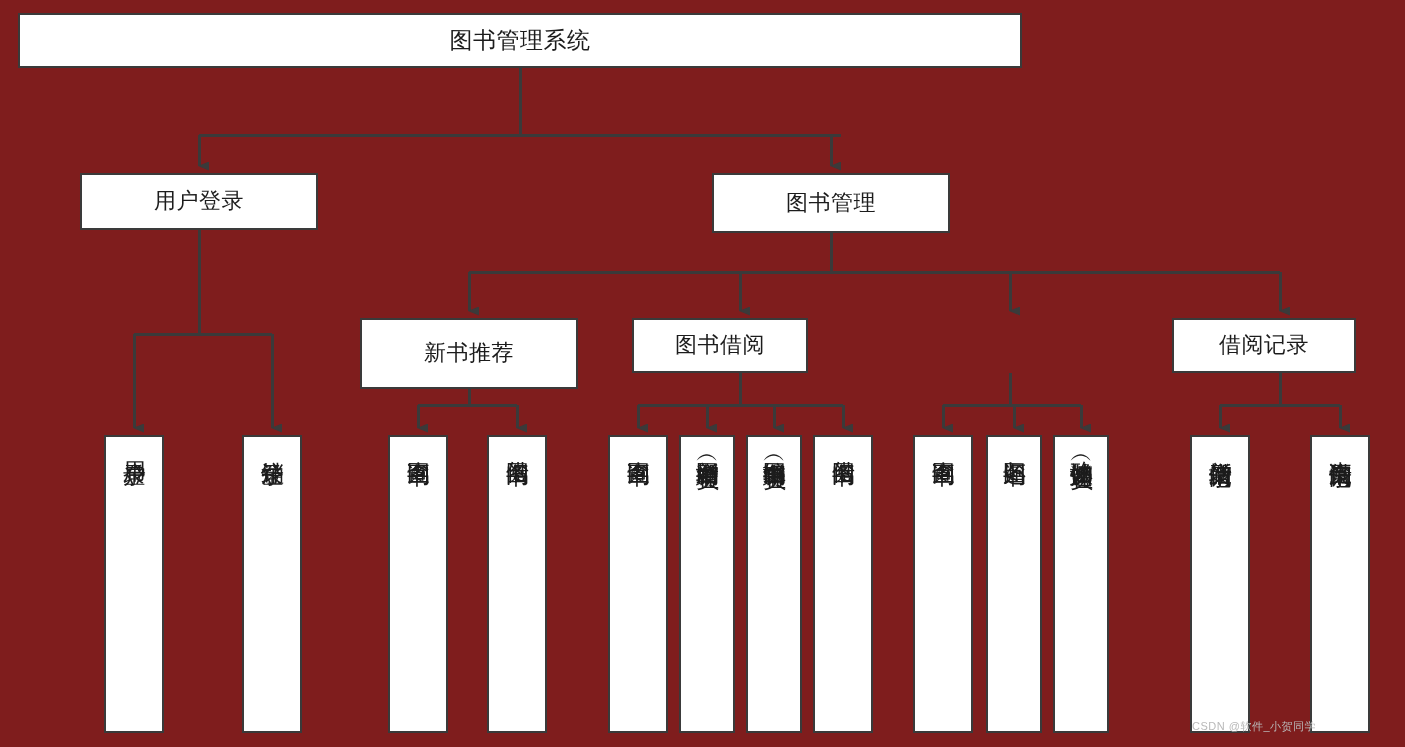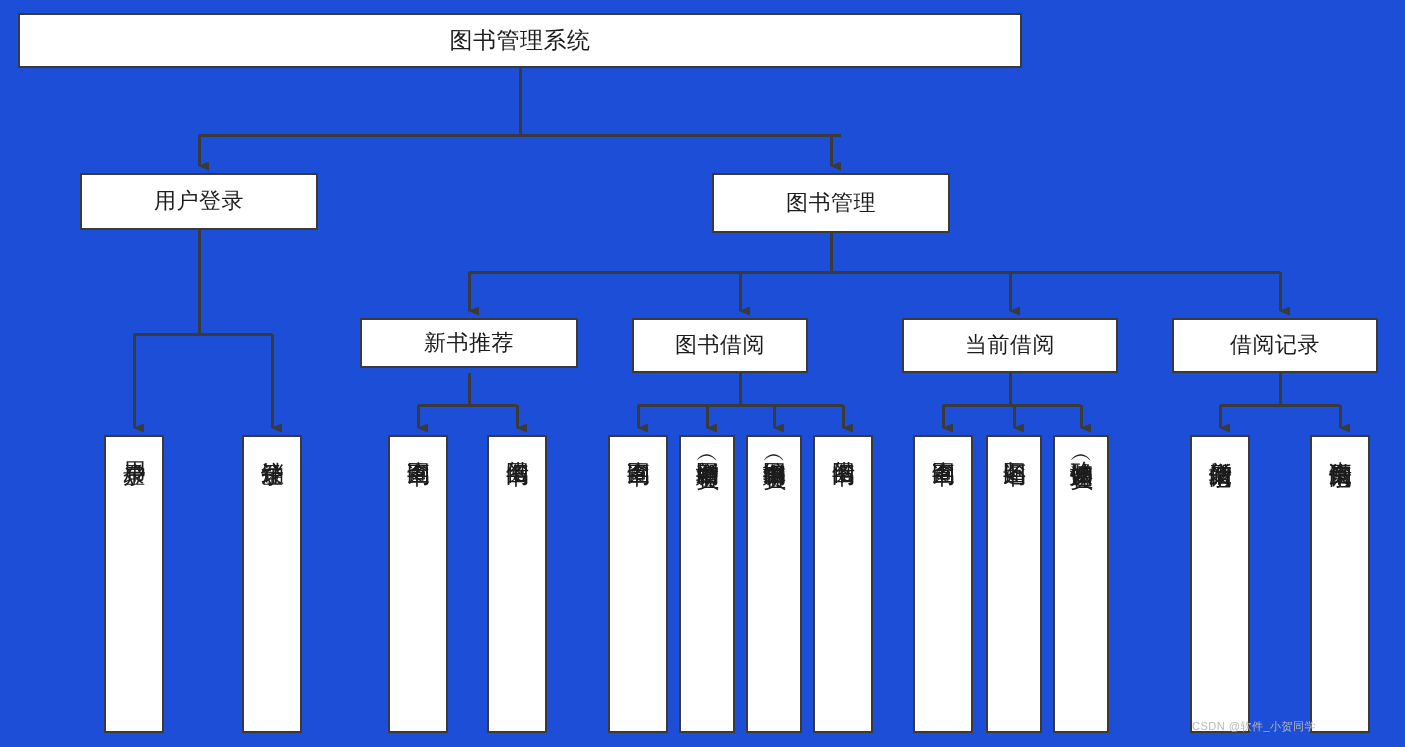--- a/index.html
+++ b/index.html
@@ -64,21 +64,21 @@
     font-size: 11px;
     color: #b9b9b9;
     letter-spacing: 0.5px;
     white-space: nowrap;
     user-select: none;
   }
 </style>
 </head>
 <body style="background: rgb(255, 255, 255);">
 
-<div id="diagram-root" style="background: #1d4ed8;">
+<div id="diagram-root" style="background: #7f1d1d;">
 
   <svg id="edge-layer" viewBox="0 0 1405 747" width="1405" height="747" xmlns="http://www.w3.org/2000/svg">
     <defs>
       <marker id="arrowhead" markerWidth="9" markerHeight="11" refX="4.5" refY="10" orient="auto" markerUnits="userSpaceOnUse">
         <path d="M0,0 L9,0 L4.5,11 Z" fill="#3a3a3a"></path>
       </marker>
     </defs>
     <g stroke="#3a3a3a" stroke-width="3" fill="none" shape-rendering="crispEdges">
 
       <path d="M520,68 L520,135"></path>
@@ -127,30 +127,27 @@
     <span>图书管理系统</span>
   </div>
 
   <div class="node horizontal" style="left: 80px; top: 173px; width: 238px; height: 57px; border-color: rgb(58, 58, 58); background: rgb(255, 255, 255); color: rgb(28, 28, 28);">
     <span>用户登录</span>
   </div>
   <div class="node horizontal" style="left: 712px; top: 173px; width: 238px; height: 60px; border-color: rgb(58, 58, 58); background: rgb(255, 255, 255); color: rgb(28, 28, 28);">
     <span>图书管理</span>
   </div>
 
-  <div class="node horizontal" style="left: 360px; top: 318px; width: 218px; height: 50px; border-color: rgb(58, 58, 58); background: rgb(255, 255, 255); color: rgb(28, 28, 28);">
+  <div class="node horizontal" style="left: 360px; top: 318px; width: 218px; height: 71px; border-color: rgb(58, 58, 58); background: rgb(255, 255, 255); color: rgb(28, 28, 28);">
     <span>新书推荐</span>
   </div>
   <div class="node horizontal" style="left: 632px; top: 318px; width: 176px; height: 55px; border-color: rgb(58, 58, 58); background: rgb(255, 255, 255); color: rgb(28, 28, 28);">
     <span>图书借阅</span>
   </div>
-  <div class="node horizontal" style="left: 902px; top: 318px; width: 216px; height: 55px; border-color: rgb(58, 58, 58); background: rgb(255, 255, 255); color: rgb(28, 28, 28);">
-    <span>当前借阅</span>
-  </div>
-  <div class="node horizontal" style="left: 1172px; top: 318px; width: 206px; height: 55px; border-color: rgb(58, 58, 58); background: rgb(255, 255, 255); color: rgb(28, 28, 28);">
+  <div class="node horizontal" style="left: 1172px; top: 318px; width: 184px; height: 55px; border-color: rgb(58, 58, 58); background: rgb(255, 255, 255); color: rgb(28, 28, 28);">
     <span>借阅记录</span>
   </div>
 
   <div class="node vertical" style="left: 104px; top: 435px; width: 60px; height: 298px; border-color: rgb(58, 58, 58); background: rgb(255, 255, 255); color: rgb(28, 28, 28);">
     <span class="vtext">用户登录</span>
   </div>
   <div class="node vertical" style="left: 242px; top: 435px; width: 60px; height: 298px; border-color: rgb(58, 58, 58); background: rgb(255, 255, 255); color: rgb(28, 28, 28);">
     <span class="vtext">注销登录</span>
   </div>
   <div class="node vertical" style="left: 388px; top: 435px; width: 60px; height: 298px; border-color: rgb(58, 58, 58); background: rgb(255, 255, 255); color: rgb(28, 28, 28);">

